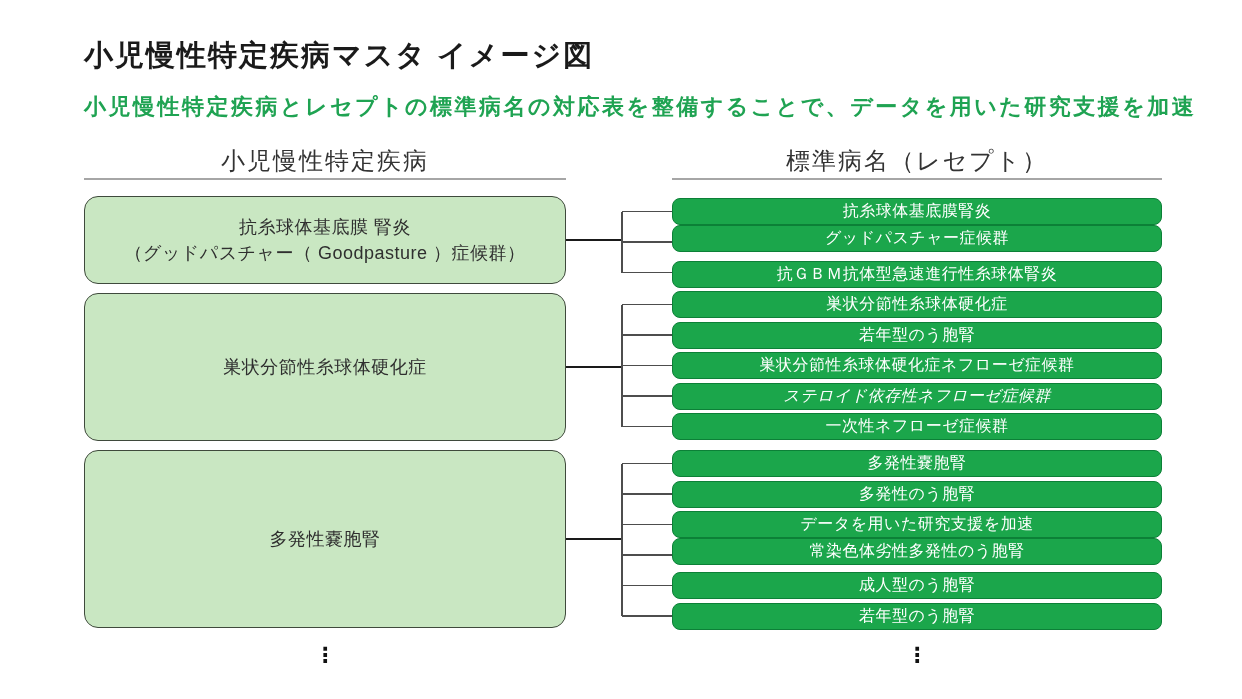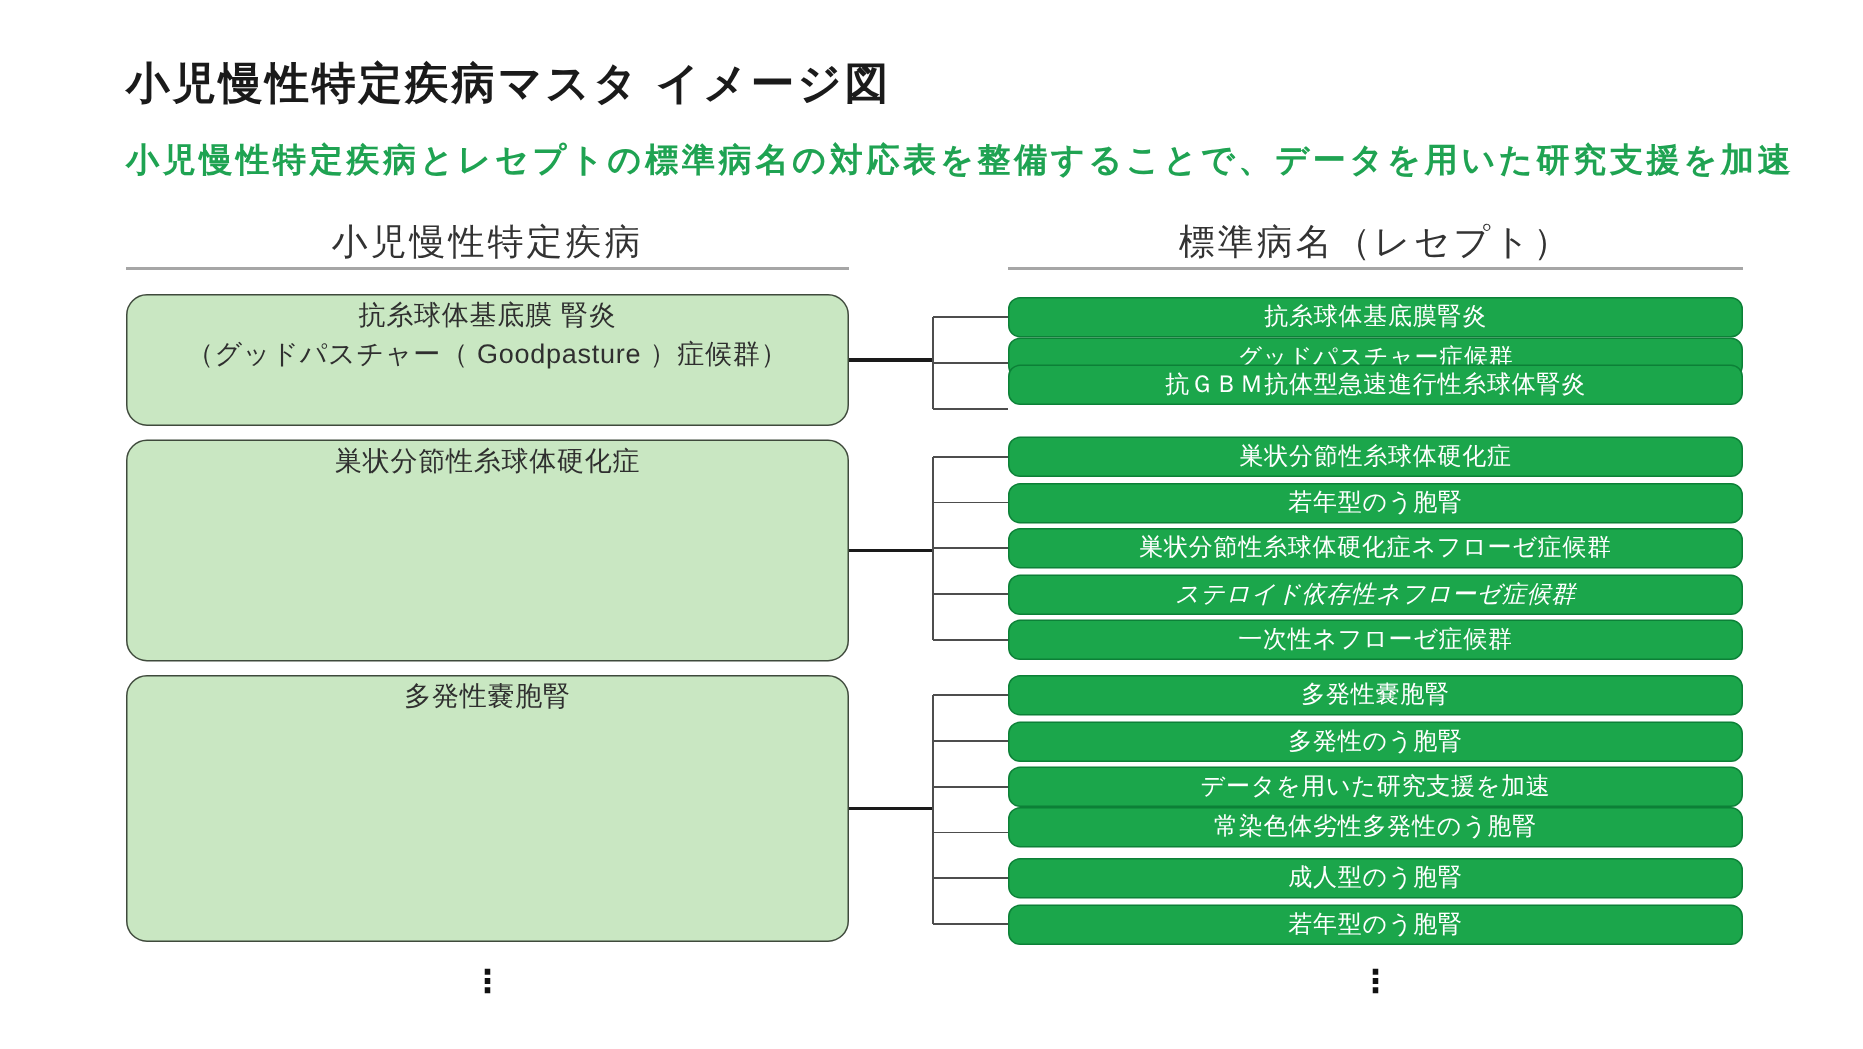--- a/index.html
+++ b/index.html
@@ -19,21 +19,21 @@
 
   .col-header{position:absolute;top:143px;height:37px;display:flex;align-items:center;
          justify-content:center;font-size:24px;color:var(--header-text);
          letter-spacing:2px;border-bottom:2px solid var(--underline);box-sizing:border-box;}
   .col-header.left{left:84px;width:482px;}
   .col-header.right{left:672px;width:490px;}
 
   .source-box{position:absolute;left:84px;width:482px;box-sizing:border-box;
          background:var(--source-fill);border:1.5px solid var(--source-border);
          border-radius:14px;display:flex;flex-direction:column;align-items:center;
-         color:var(--source-text);font-size:18px;line-height:26px;
+         justify-content:center;color:var(--source-text);font-size:18px;line-height:26px;
          text-align:center;letter-spacing:0.5px;}
   .target-box{position:absolute;left:672px;width:490px;height:27px;box-sizing:border-box;
          background:var(--target-fill);border:1.5px solid var(--target-border);
          border-radius:8px;display:flex;align-items:center;justify-content:center;
          color:var(--target-text);font-size:16px;letter-spacing:0.5px;white-space:nowrap;}
   #connector-svg{position:absolute;left:0;top:0;width:1242px;height:699px;pointer-events:none;}
 
   .ellipsis{position:absolute;top:642px;width:40px;text-align:center;font-size:21px;
          font-weight:bold;color:#111111;line-height:26px;}
   .ellipsis.left{left:305px;}
@@ -76,21 +76,21 @@
       <div class="source-box" style="top: 196px; height: 88px;">
         <div>抗糸球体基底膜 腎炎</div>
         <div>（グッドパスチャー（ Goodpasture ）症候群）</div>
       </div>
       <div class="target-box" style="top: 198px;">
         <span>抗糸球体基底膜腎炎</span>
       </div>
       <div class="target-box" style="top: 225px;">
         <span>グッドパスチャー症候群</span>
       </div>
-      <div class="target-box" style="top: 243px;">
+      <div class="target-box" style="top: 261px;">
         <span>抗ＧＢＭ抗体型急速進行性糸球体腎炎</span>
       </div>
       <div class="source-box" style="top: 293px; height: 148px;">
         <div>巣状分節性糸球体硬化症</div>
       </div>
       <div class="target-box" style="top: 291px;">
         <span>巣状分節性糸球体硬化症</span>
       </div>
       <div class="target-box" style="top: 321.5px;">
         <span>若年型のう胞腎</span>

